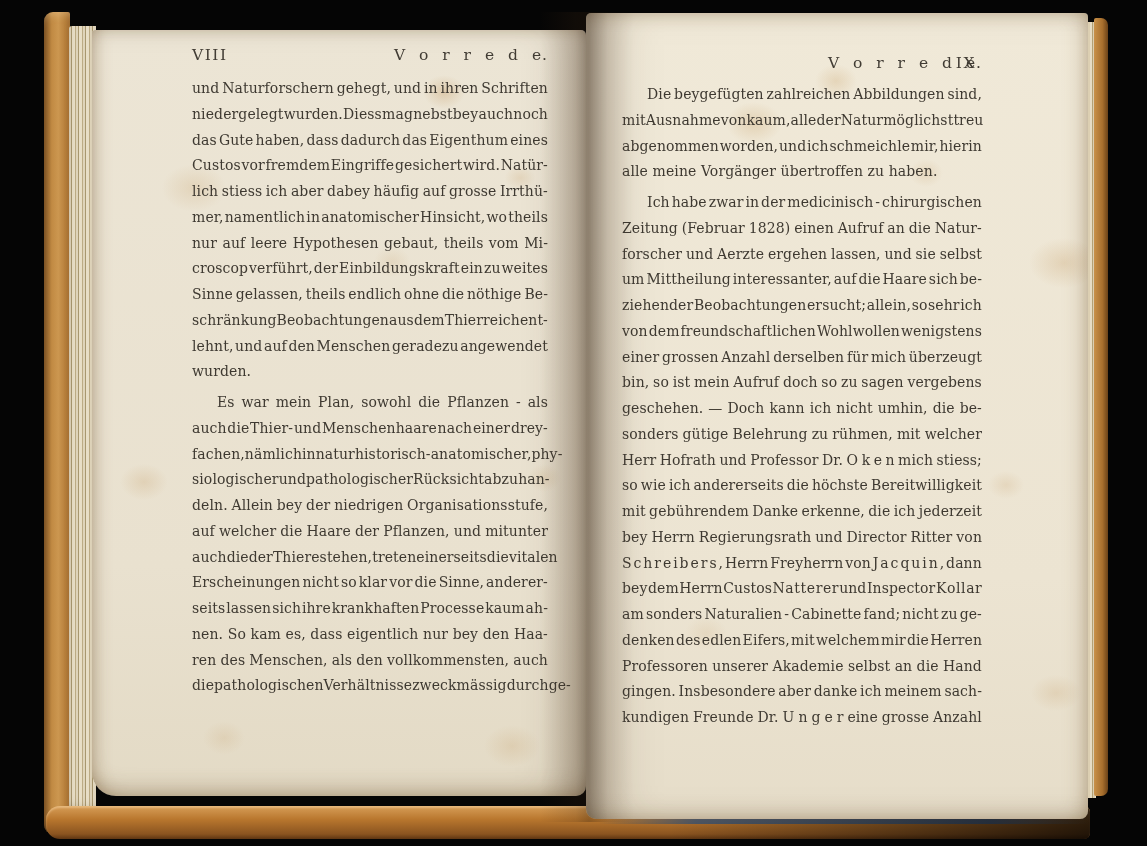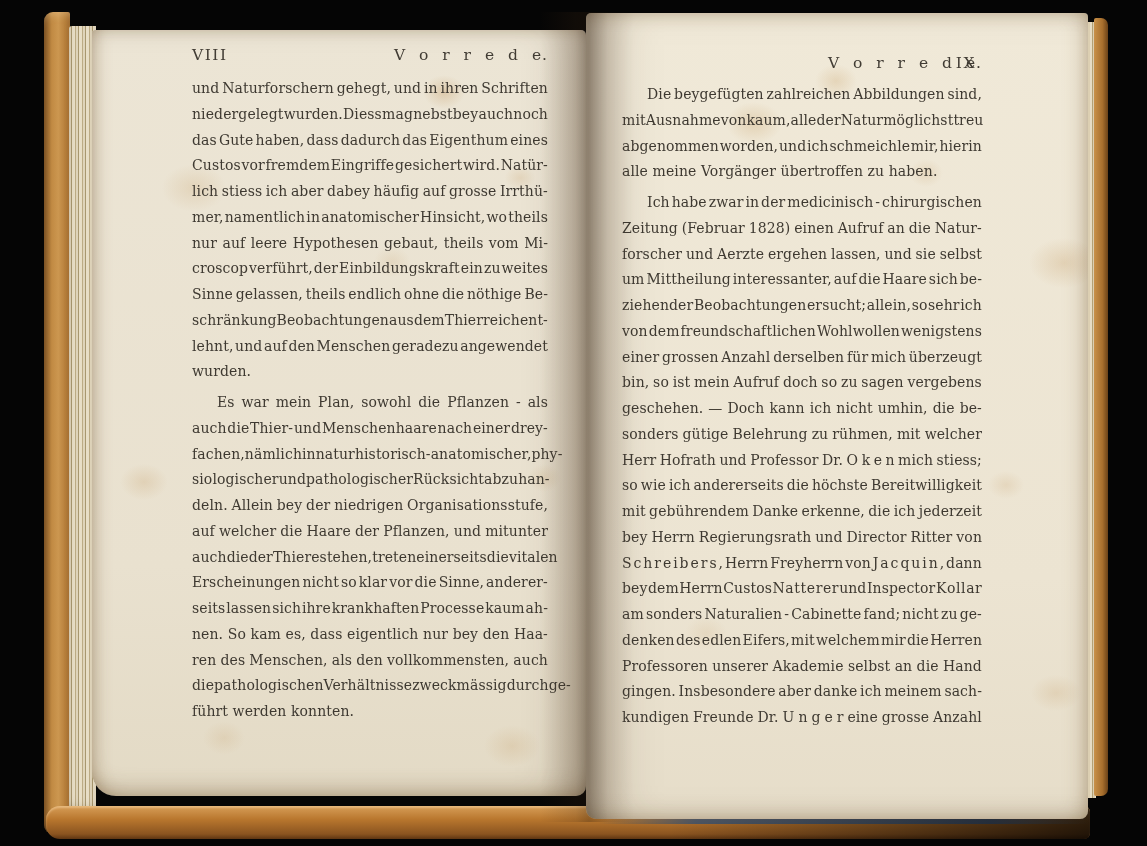--- a/index.html
+++ b/index.html
@@ -152,21 +152,20 @@
           <div class="tline"><span>fachen,</span><span>nämlich</span><span>in</span><span>naturhistorisch-anatomischer,</span><span>phy-</span></div>
           <div class="tline"><span>siologischer</span><span>und</span><span>pathologischer</span><span>Rücksicht</span><span>abzuhan-</span></div>
           <div class="tline"><span>deln.</span><span>Allein</span><span>bey</span><span>der</span><span>niedrigen</span><span>Organisationsstufe,</span></div>
           <div class="tline"><span>auf</span><span>welcher</span><span>die</span><span>Haare</span><span>der</span><span>Pflanzen,</span><span>und</span><span>mitunter</span></div>
           <div class="tline"><span>auch</span><span>die</span><span>der</span><span>Thiere</span><span>stehen,</span><span>treten</span><span>einerseits</span><span>die</span><span>vitalen</span></div>
           <div class="tline"><span>Erscheinungen</span><span>nicht</span><span>so</span><span>klar</span><span>vor</span><span>die</span><span>Sinne,</span><span>anderer-</span></div>
           <div class="tline"><span>seits</span><span>lassen</span><span>sich</span><span>ihre</span><span>krankhaften</span><span>Processe</span><span>kaum</span><span>ah-</span></div>
           <div class="tline"><span>nen.</span><span>So</span><span>kam</span><span>es,</span><span>dass</span><span>eigentlich</span><span>nur</span><span>bey</span><span>den</span><span>Haa-</span></div>
           <div class="tline"><span>ren</span><span>des</span><span>Menschen,</span><span>als</span><span>den</span><span>vollkommensten,</span><span>auch</span></div>
           <div class="tline"><span>die</span><span>pathologischen</span><span>Verhältnisse</span><span>zweckmässig</span><span>durchge-</span></div>
-          <div class="tline pend">führt werden konnten.</div>
         </div>
       </div>
   </div>
 
   <div class="page page-right">
     <div class="header">
       <span class="runtitle">V o r r e d e.</span>
       <span class="pagenum pn-right">IX</span>
     </div>
     <div class="body-block">

